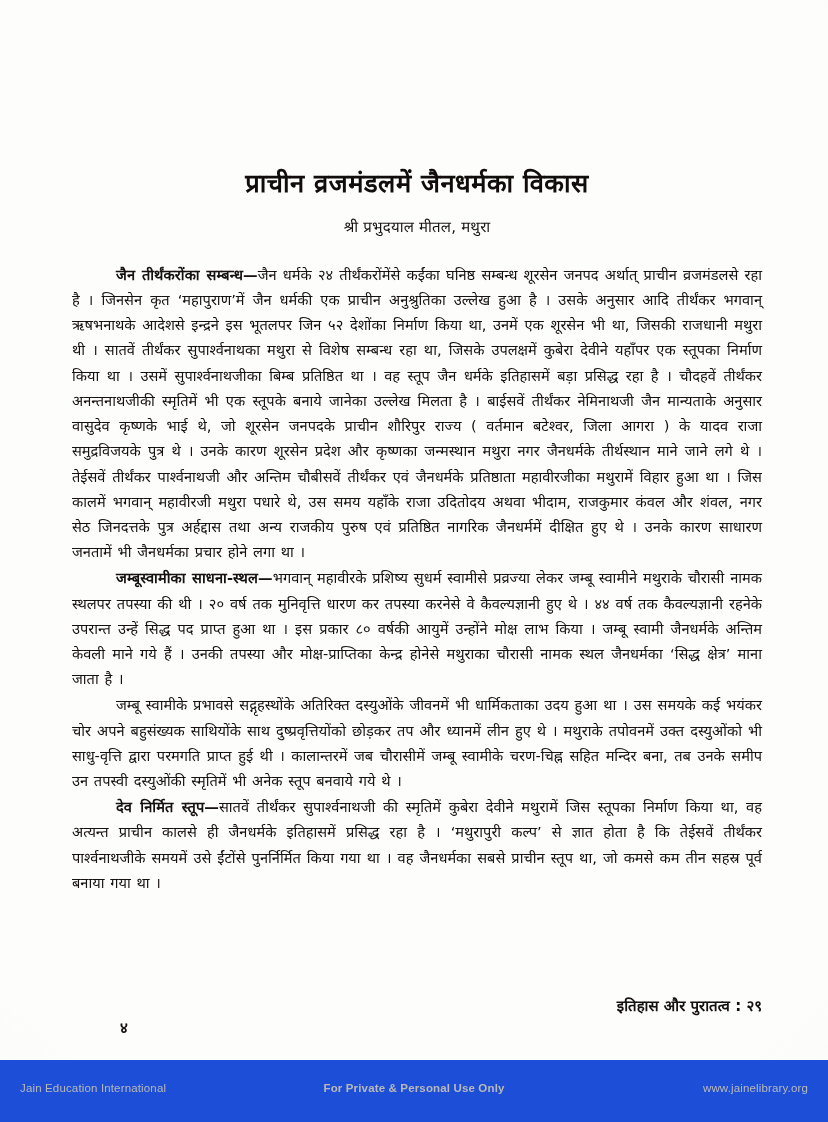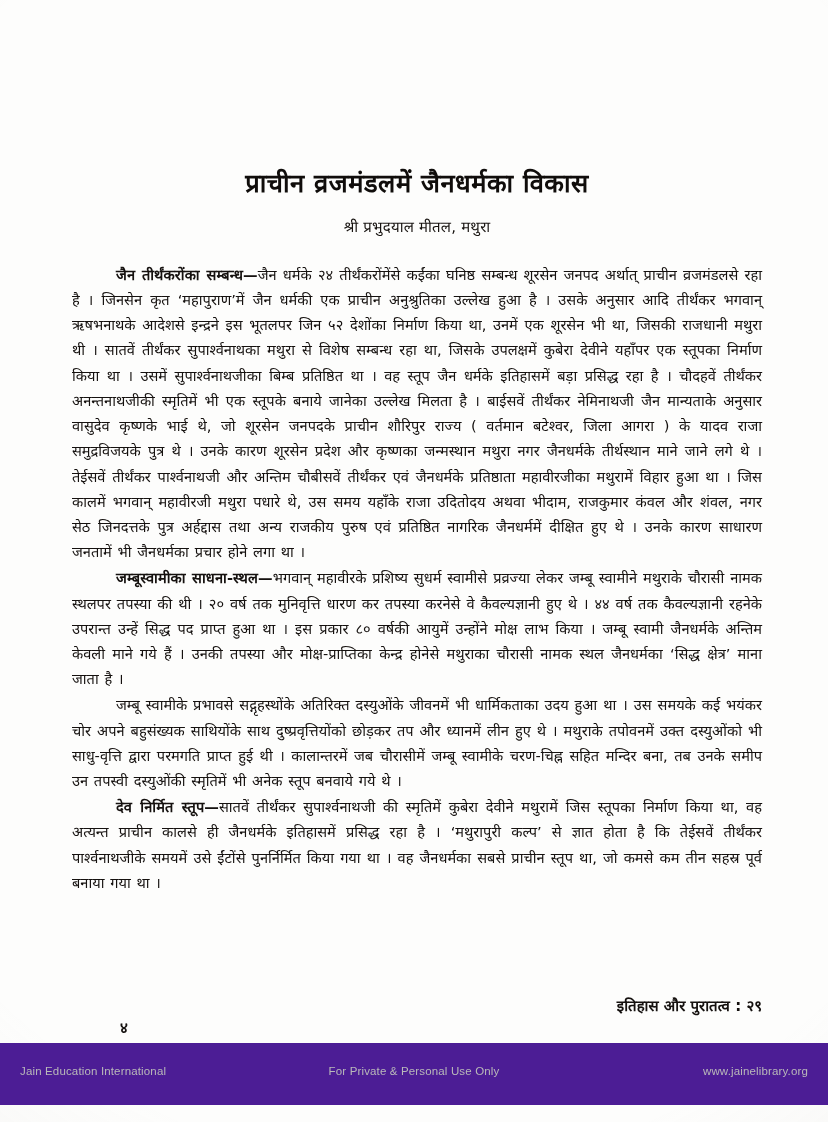--- a/index.html
+++ b/index.html
@@ -114,37 +114,37 @@
     font-size: 15px;
     font-weight: 600;
     color: #15110f;
   }
 
   
   .watermark-bar {
     position: absolute;
     left: 0;
     right: 0;
-    bottom: 17px;
+    bottom: 0;
     height: 62px;
-    background: #4c1d95;
+    background: #1d4ed8;
     display: flex;
     align-items: center;
   }
   .watermark-bar .wm {
     position: absolute;
     font-size: 11.5px;
     color: #b9b9b9;
     font-family: "Liberation Sans", sans-serif;
     letter-spacing: 0.15px;
     white-space: nowrap;
     top: 22px;
   }
   .wm-left  { left: 20px; }
-  .wm-mid   { left: 50%; transform: translateX(-50%); }
+  .wm-mid   { left: 50%; transform: translateX(-50%); font-weight: bold; }
   .wm-right { right: 20px; text-align: center; }
 
   
   .wm-divider {
     position: absolute;
     left: 0; right: 0;
     bottom: 61px;
     height: 1px;
     background: rgba(0,0,0,0.0);
   }

